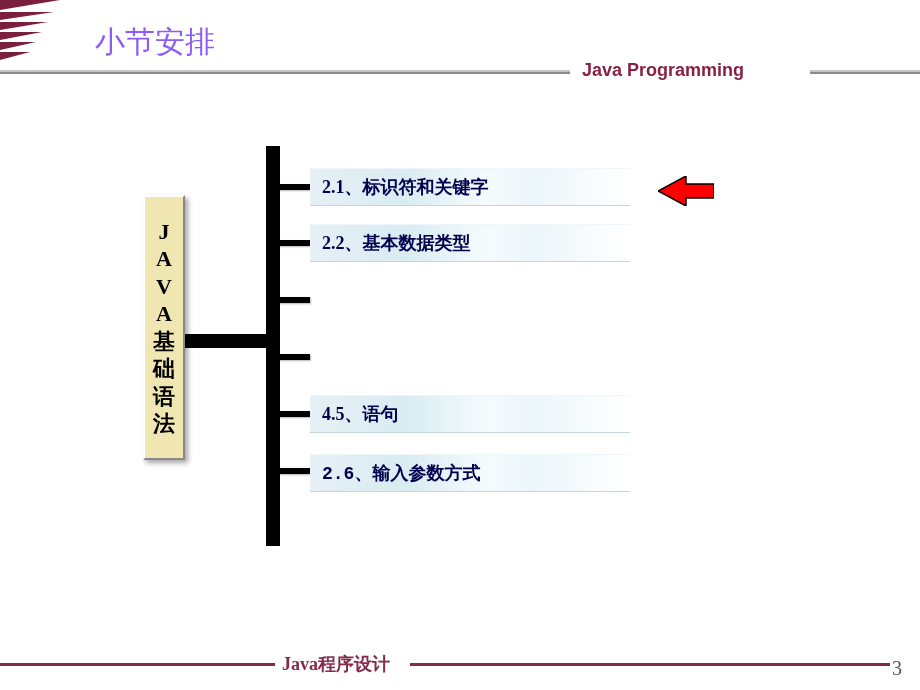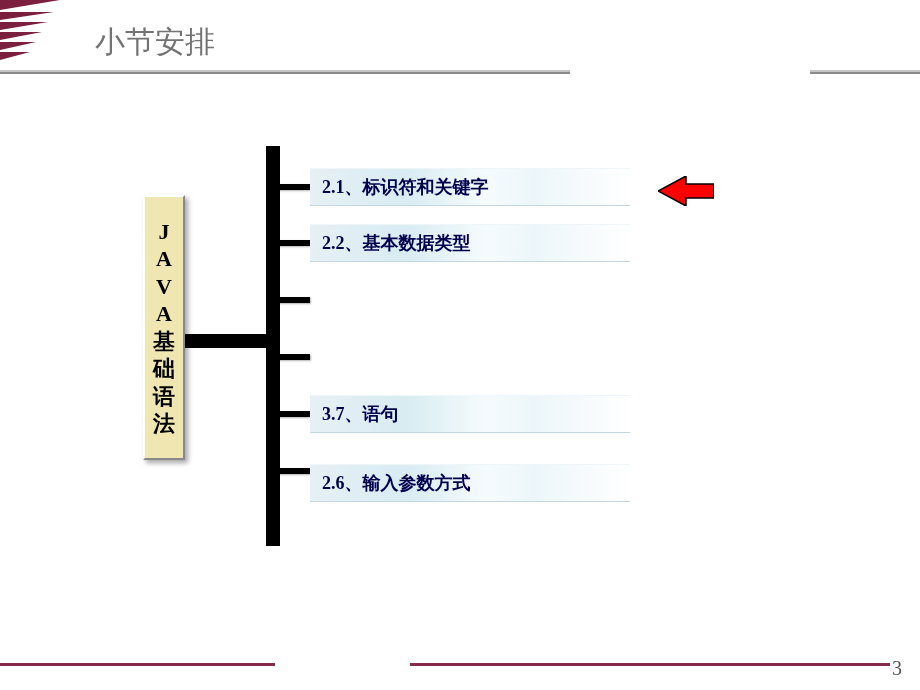--- a/index.html
+++ b/index.html
@@ -11,21 +11,21 @@
       position: relative;
       overflow: hidden;
     }
     .header-area { position: relative; height: 80px; }
     .corner-triangles {
       position: absolute; left: 0; top: 0;
       width: 60px; height: 60px;
     }
     .title-text {
       position: absolute; left: 95px; top: 22px;
-      font-size: 30px; color: #737373;
+      font-size: 30px; color: #8b5cf6;
     }
     .header-rule {
       position: absolute; left: 0; top: 70px;
       width: 570px; height: 4px;
       background: linear-gradient(#c4c4c4 0 50%, #8a8a8a 50% 100%);
     }
     .header-rule-right {
       position: absolute; left: 810px; top: 70px;
       width: 110px; height: 4px;
       background: linear-gradient(#c4c4c4 0 50%, #8a8a8a 50% 100%);
@@ -83,21 +83,21 @@
       background: linear-gradient(to right,
         #e6f0f5 0%, #d8ecf2 30%, #f5fbfd 55%, #ecf6fa 70%, #ffffff 100%);
       border-bottom: 1px solid #c4d6de;
       border-top: 1px solid #eef6f9;
     }
     .it-1 { top: 18px; }
     .it-2 { top: 74px; text-align: center; }
     .it-3 { top: 131px; }
     .it-4 { top: 188px; }
     .it-5 { top: 245px; }
-    .it-6 { top: 314px; }
+    .it-6 { top: 304px; font-family: Liberation Mono, monospace; }
     .pointer-arrow {
       position: absolute; left: 518px; top: 26px;
     }
     .footer-area {
       position: absolute; left: 0; bottom: 6px;
       width: 920px; height: 34px;
     }
     .footer-line {
       position: absolute; left: 0; bottom: 18px; height: 3px;
       background: #842a4a;
@@ -122,20 +122,21 @@
   <svg class="corner-triangles" viewBox="0 0 60 60">
     <path d="M0 0 L60 0 L0 10 Z" fill="#7a1f3d"></path>
     <path d="M0 12 L54 12 L0 20 Z" fill="#7a1f3d"></path>
     <path d="M0 22 L48 22 L0 30 Z" fill="#7a1f3d"></path>
     <path d="M0 32 L42 32 L0 40 Z" fill="#7a1f3d"></path>
     <path d="M0 42 L36 42 L0 50 Z" fill="#7a1f3d"></path>
     <path d="M0 52 L30 52 L0 60 Z" fill="#7a1f3d"></path>
   </svg>
   <div class="title-text">小节安排</div>
   <div class="header-rule"></div>
+  <div class="header-subtitle">Java Programming</div>
   <div class="header-rule-right"></div>
 </div>
 
 <div class="diagram">
   <div class="side-label">
     <span>J</span>
     <span>A</span>
     <span>V</span>
     <span>A</span>
     <span>基</span>
@@ -148,25 +149,26 @@
 
   <div class="branch-h branch-1"></div>
   <div class="branch-h branch-2"></div>
   <div class="branch-h branch-3"></div>
   <div class="branch-h branch-4"></div>
   <div class="branch-h branch-5"></div>
   <div class="branch-h branch-6"></div>
 
   <div class="item-box it-1">2.1、标识符和关键字</div>
   <div class="item-box it-2">2.2、基本数据类型</div>
-  <div class="item-box it-5">3.7、语句</div>
+  <div class="item-box it-5">4.5、语句</div>
   <div class="item-box it-6">2.6、输入参数方式</div>
 
   <svg class="pointer-arrow" width="56" height="30" viewBox="0 0 56 30">
     <path d="M56 8 L28 8 L28 0 L0 15 L28 30 L28 22 L56 22 Z" fill="#ff0000" stroke="#000" stroke-width="1.5"></path>
   </svg>
 </div>
 
 <div class="footer-area">
   <div class="footer-line left"></div>
+  <div class="footer-title">Java程序设计</div>
   <div class="footer-line right"></div>
   <div class="page-number">3</div>
 </div>
 
 </body></html>

